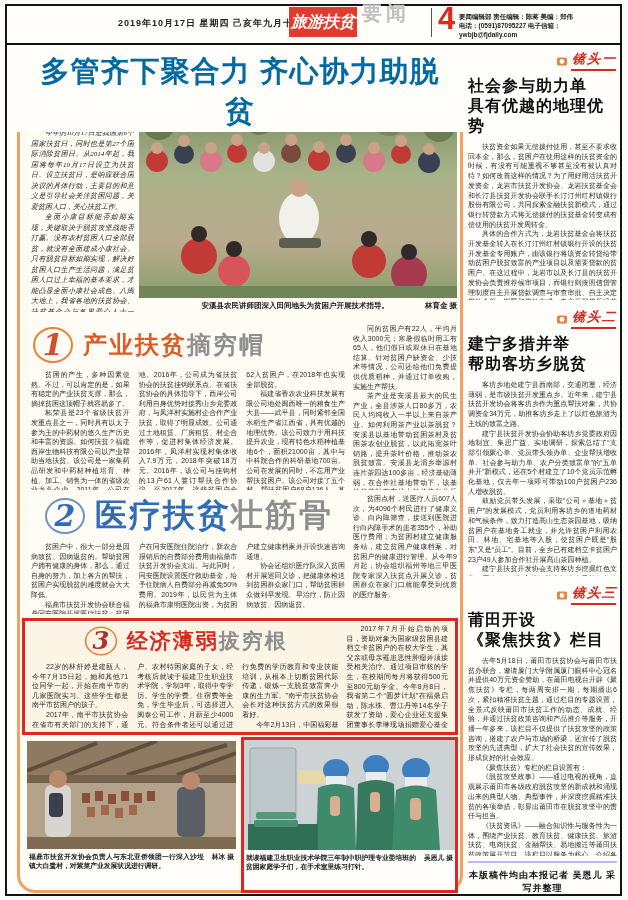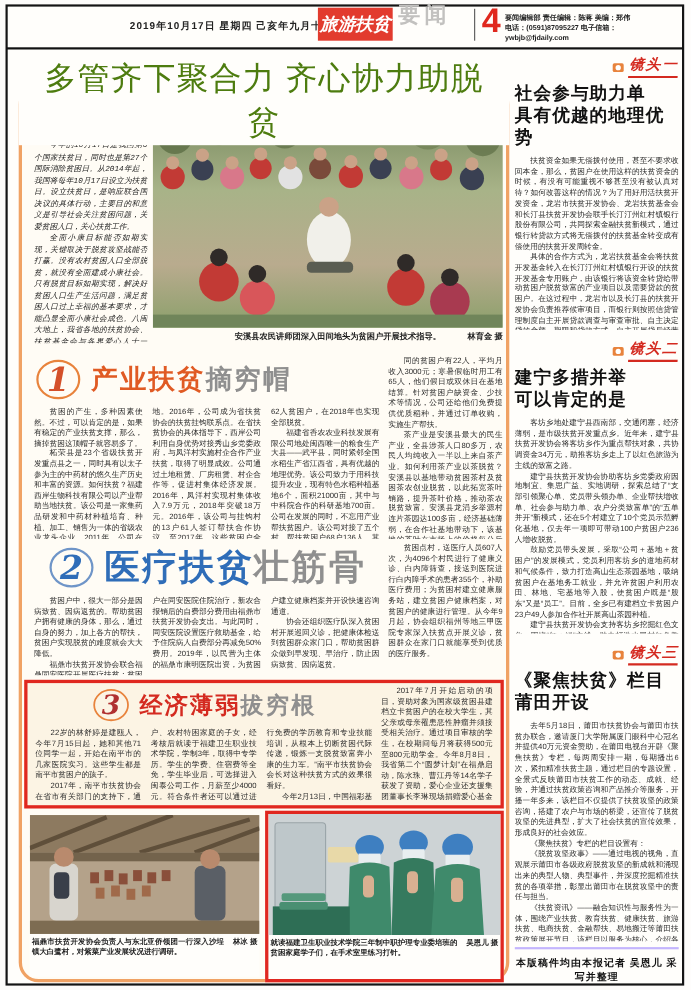--- a/index.html
+++ b/index.html
@@ -13,30 +13,30 @@
               font-family:"DejaVu Serif",serif; font-weight:bold; font-style:italic; font-size:16px; line-height:30px;
               text-align:center; letter-spacing:0; }
   .section-name { position:absolute; left:362px; top:0px; font-size:20px; font-weight:bold; color:#c2c1bf; letter-spacing:4px; }
   .head-vline { position:absolute; left:431px; top:8px; width:1px; height:29px; background:#555; }
   .page-num { position:absolute; left:438px; top:1px; font-size:31px; font-weight:bold; color:#e0281e; }
   .dept-block { position:absolute; left:459px; top:12px; width:158px; font-size:6.5px; line-height:9px; color:#222; font-weight:bold; }
   .head-rule { position:absolute; left:6px; top:43px; width:615px; height:2px; background:#111; }
 
   
   .headline { position:absolute; left:17px; top:52px; width:446px; text-align:center; z-index:5; }
-  .headline span { display:inline-block; background:#fffefb; padding:0 10px; font-size:29px; font-weight:normal; color:#4d7c0f; letter-spacing:1px; }
+  .headline span { display:inline-block; background:#fffefb; padding:0 10px; font-size:29px; font-weight:bold; color:#0369a1; letter-spacing:1px; }
   .left-box { position:absolute; left:17px; top:77px; width:446px; height:816px; border:3px solid #f0a264; border-radius:18px; background:#fffcf5; z-index:1; }
 
   .ed-note { position:absolute; left:31px; top:106px; width:103px; height:206px; z-index:2; overflow:hidden; }
   .ed-title { font-size:13px; font-weight:bold; color:#111; margin-bottom:4px; }
-  .ed-body p { font-family:Liberation Mono, monospace; font-style:italic; font-size:7px; line-height:10.5px; color:#222;
+  .ed-body p { font-family:Liberation Serif, serif; font-style:italic; font-size:7px; line-height:10.5px; color:#222;
                text-align:justify; text-indent:2em; margin:0; }
 
   .main-photo { position:absolute; left:139px; top:106px; width:318px; height:192px; z-index:2; overflow:hidden; background:#aebd96; }
-  .main-caption { position:absolute; left:139px; top:301px; width:318px; z-index:2; display:flex; justify-content:flex-end; gap:24px;
+  .main-caption { position:absolute; left:139px; top:301px; width:318px; z-index:2; display:flex; justify-content:flex-end; gap:36px;
                   font-size:7.5px; font-weight:bold; color:#222;text-align:right; }
 
   .section { position:absolute; left:31px; width:426px; display:flex; gap:8px; z-index:2; overflow:hidden; }
   .sec-main { width:314px; display:flex; flex-direction:column; }
   .sec-head { display:flex; align-items:center; gap:8px; }
   .sec-head.centered { justify-content:center; }
   .medal { width:44px; height:42px; flex:none; }
   .sec-title { font-weight:bold; letter-spacing:2px; white-space:nowrap; }
   .sec-title .em { }
   .sec-title .rest { color:#8f8f8f; }
@@ -316,41 +316,41 @@
     <div id="art-2">
       <div class="lens">
         <svg width="12" height="12" viewBox="0 0 12 12">
           <rect x="1" y="2.5" width="10" height="8" rx="1.5" fill="#e8833c"></rect>
             <circle cx="6" cy="6.5" r="2.4" fill="#fff"></circle>
         </svg>
         <span class="lens-label">镜头二</span>
       </div>
       <div class="art-title">
           <div>建宁多措并举</div>
-          <div>可以肯定的是</div>
+          <div>帮助客坊乡脱贫</div>
         </div>
       <div class="art-body">
           <p>客坊乡地处建宁县西南部，交通闭塞，经济薄弱，是市级扶贫开发重点乡。近年来，建宁县扶贫开发协会将客坊乡作为重点帮扶对象，共协调资金34万元，助推客坊乡走上了以红色旅游为主线的致富之路。</p>
           <p>建宁县扶贫开发协会协助客坊乡党委政府因地制宜、集思广益、实地调研，探索总结了“支部引领聚心单、党员带头领办单、企业帮扶增收单、社会参与助力单、农户分类致富单”的“五单并开”新模式，还在5个村建立了10个党员示范孵化基地，仅去年一项即可带动100户贫困户236人增收脱贫。</p>
           <p>鼓励党员带头发展，采取“公司＋基地＋贫困户”的发展模式，党员利用客坊乡的道地药材和气候条件，致力打造高山生态茶园基地，吸纳贫困户在基地务工就业，并允许贫困户利用农田、林地、宅基地等入股，使贫困户既是“股东”又是“员工”。目前，全乡已有建档立卡贫困户23户49人参加合作社开展高山茶园种植。</p>
           <p>建宁县扶贫开发协会支持客坊乡挖掘红色文化，围绕“红＋绿”主线，助力打造水尾村红色教育基地，每年吸引游客达5万人次，打响了红土地上的红色客坊品牌，让苏区人民享受到了改革开放带来的红利，使水尾村33户116人顺利脱贫，并帮助该村实现了空壳村摘帽。</p>
         </div>
     </div>
 
     <div id="art-3">
       <div class="lens">
         <svg width="12" height="12" viewBox="0 0 12 12">
           <rect x="1" y="2.5" width="10" height="8" rx="1.5" fill="#e8833c"></rect>
             <circle cx="6" cy="6.5" r="2.4" fill="#fff"></circle>
         </svg>
         <span class="lens-label">镜头三</span>
       </div>
       <div class="art-title">
+          <div>莆田开设</div>
           <div>《聚焦扶贫》栏目</div>
-          <div>莆田开设</div>
         </div>
       <div class="art-body">
           <p>去年5月18日，莆田市扶贫协会与莆田市扶贫办联合，邀请厦门大学附属厦门眼科中心冠名并提供40万元资金赞助，在莆田电视台开辟《聚焦扶贫》专栏，每两周安排一期，每期播出6次，紧扣精准扶贫主题，通过栏目的专题设置，全景式反映莆田市扶贫工作的动态、成就、经验，并通过扶贫政策咨询和产品推介等服务，开播一年多来，该栏目不仅提供了扶贫攻坚的政策咨询，搭建了农户与市场的桥梁，还宣传了脱贫攻坚的先进典型，扩大了社会扶贫的宣传效果，形成良好的社会效应。</p>
           <p>《聚焦扶贫》专栏的栏目设置有：</p>
           <p>《脱贫攻坚政事》——通过电视的视角，直观展示莆田市各级政府脱贫攻坚的新成就和涌现出来的典型人物、典型事件，并深度挖掘精准扶贫的各项举措，彰显出莆田市在脱贫攻坚中的责任与担当。</p>
           <p>《扶贫资讯》——融合知识性与服务性为一体，围绕产业扶贫、教育扶贫、健康扶贫、旅游扶贫、电商扶贫、金融帮扶、易地搬迁等莆田扶贫政策展开节目，该栏目以服务为核心，介绍各类国家扶贫政策，搭建公益服务平台，满足群众更多的扶贫需求。</p>
         </div>
     </div>
 
     <div class="sb-footer">本版稿件均由本报记者 吴恩儿 采写并整理</div>

